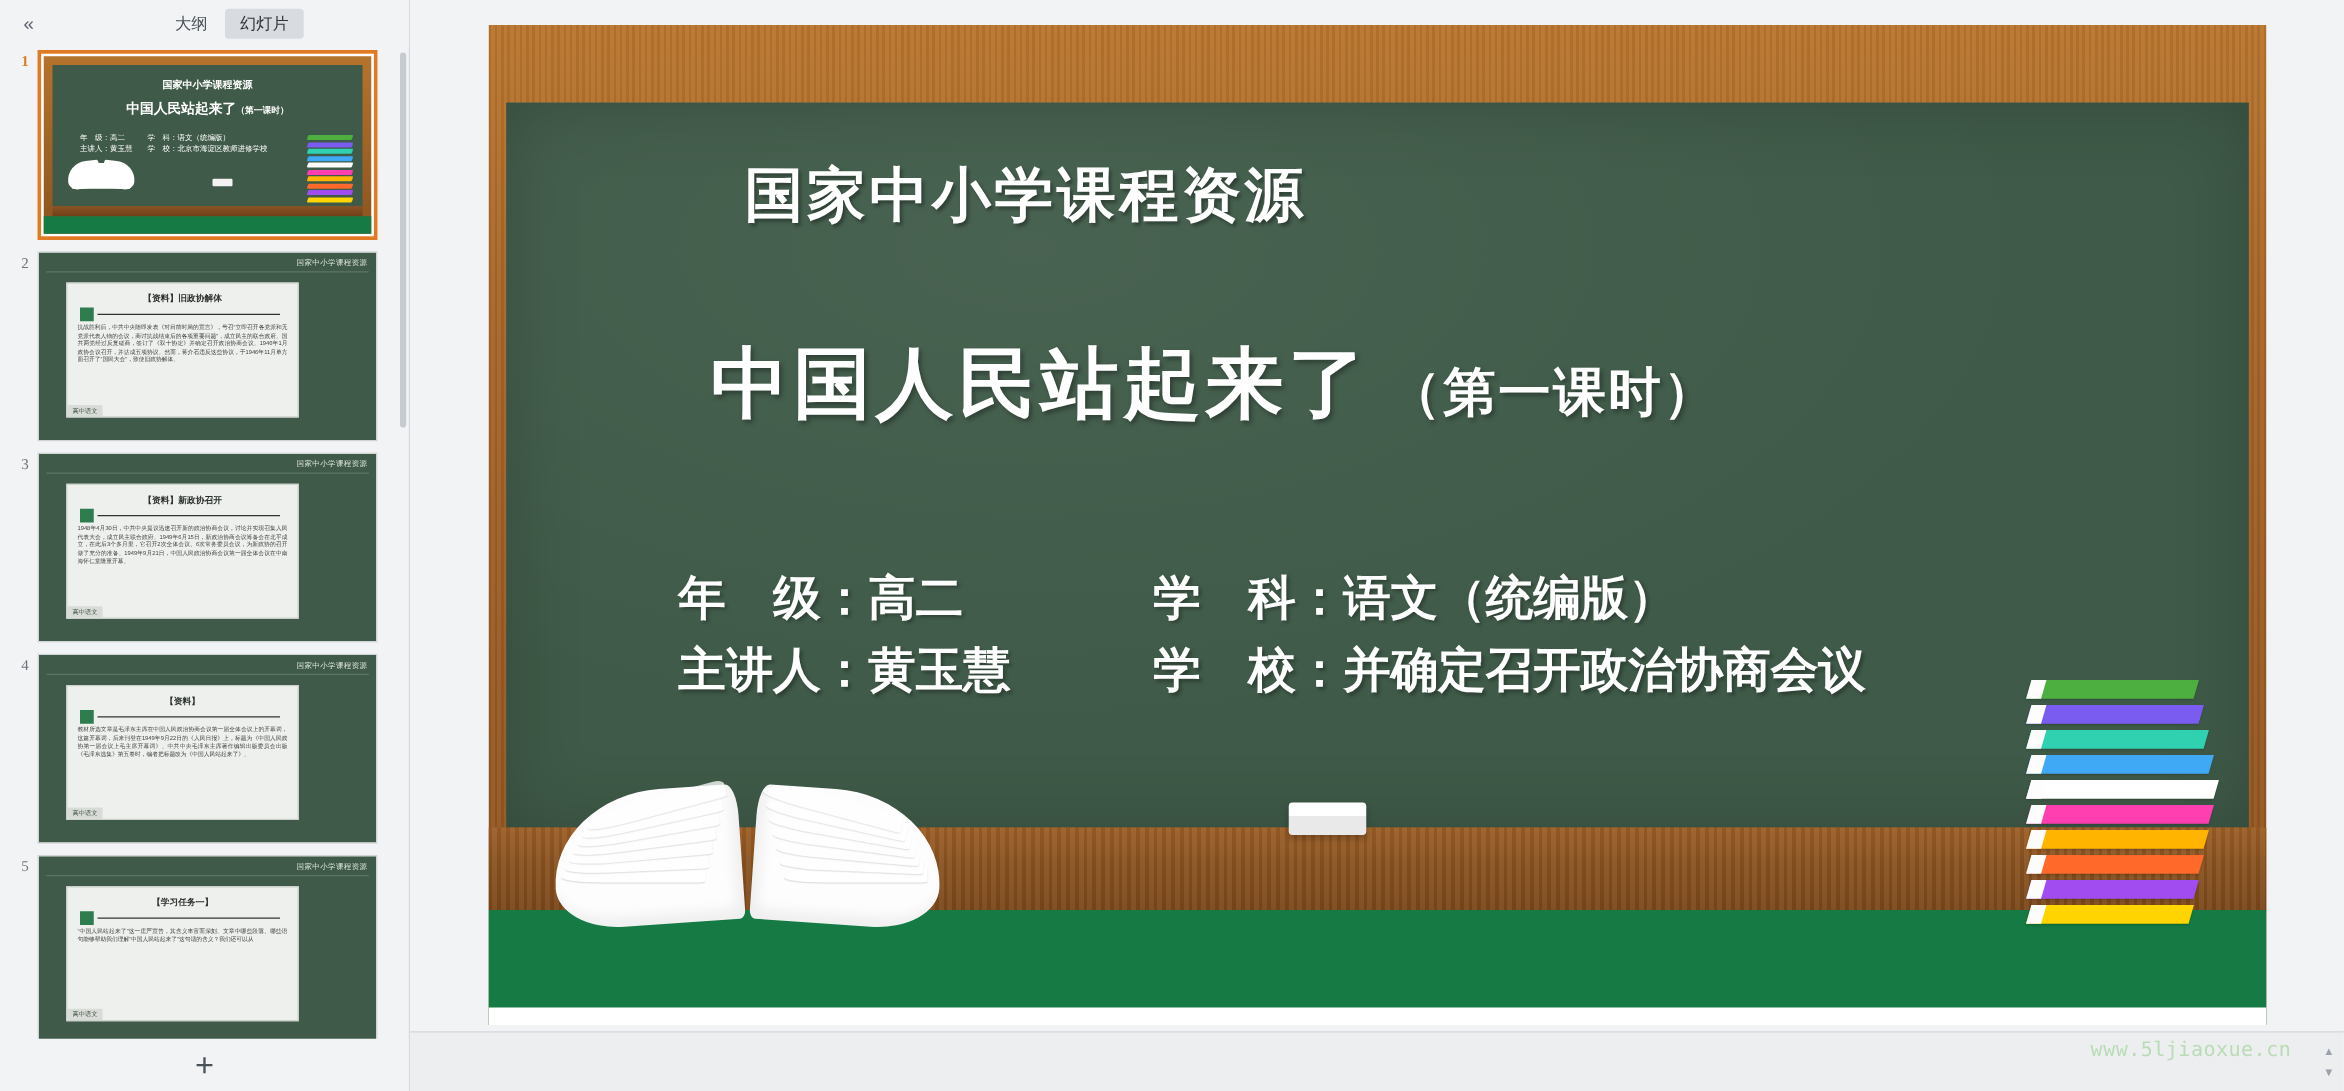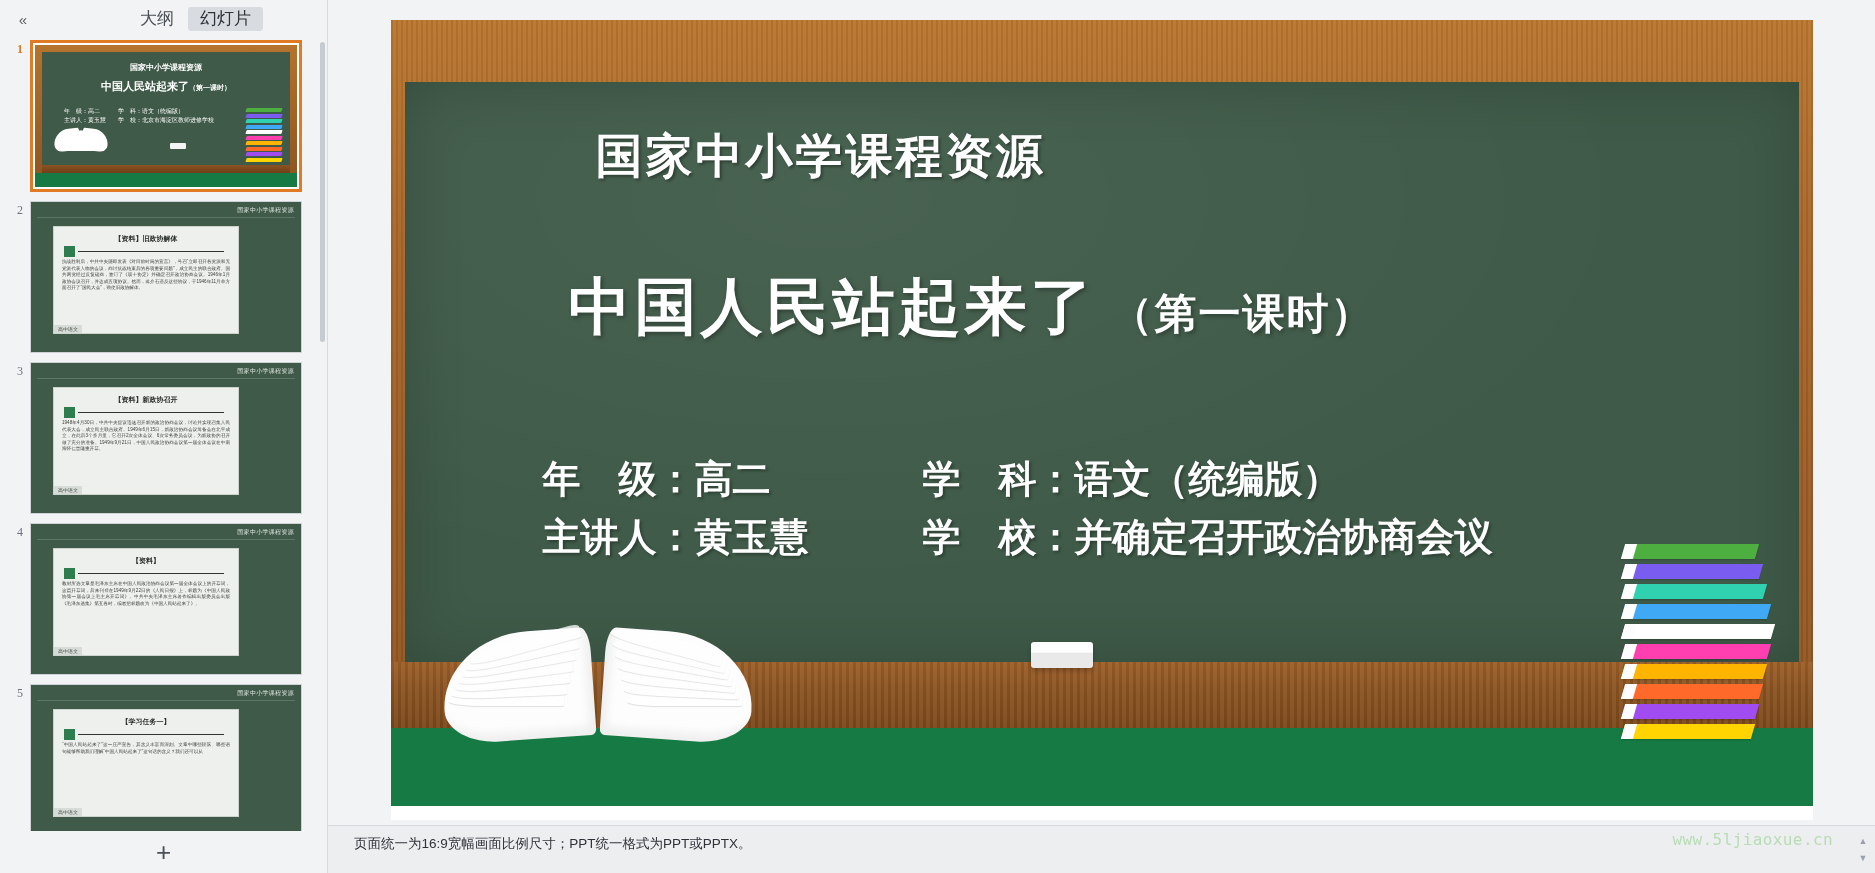--- a/index.html
+++ b/index.html
@@ -27,21 +27,21 @@
     background: #f2f3f5;
   }
   .collapse-icon {
     width: 22px; height: 22px;
     display: flex; align-items: center; justify-content: center;
     color: #5a6069; font-size: 15px; cursor: pointer;
     margin-right: 94px;
   }
   .tabs { display: flex; align-items: center; gap: 2px; }
   .tab {
-    font-size: 17px; color: #4b5159;
+    font-size: 13px; color: #4b5159;
     padding: 4px 12px; border-radius: 3px; cursor: pointer;
     line-height: 16px; white-space: nowrap;
   }
   .tab.active { background: #d8dce1; color: #2e333a; }
 
   .thumbs-wrap {
     flex: 1; overflow: hidden; position: relative;
     padding-top: 2px;
   }
   .thumbs { padding: 0 10px 0 10px; }
@@ -451,21 +451,20 @@
             <span class="row">
               <span class="c1">主讲人：黄玉慧</span><span>学　校：并确定召开政治协商会议</span>
             </span>
           </div>
         </div>
       </div>
     </div>
   </div>
 
   <div class="notes-bar">
-    <div>页面统一为16:9宽幅画面比例尺寸；PPT统一格式为PPT或PPTX。</div>
     <div class="watermark">www.5ljiaoxue.cn</div>
     <div class="scroll-arrows">
       <span>▲</span>
       <span>▼</span>
     </div>
   </div>
 
 </div>
 
 </body></html>

